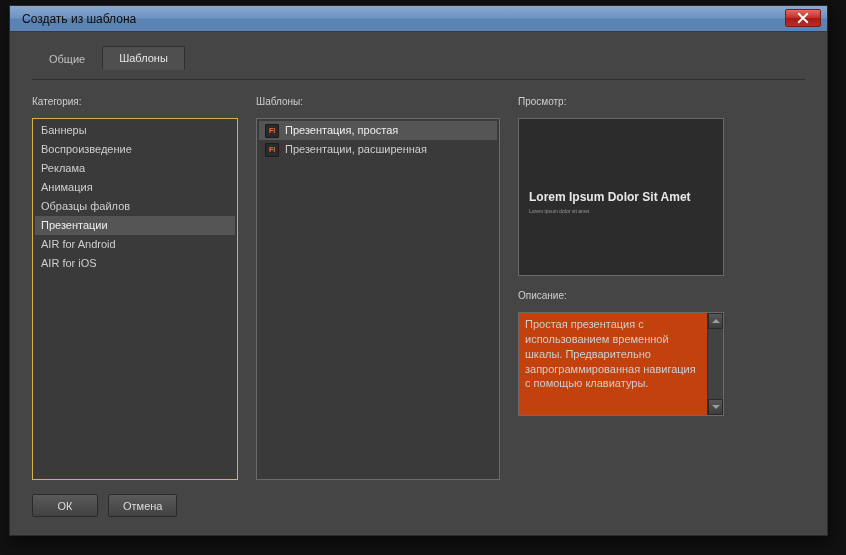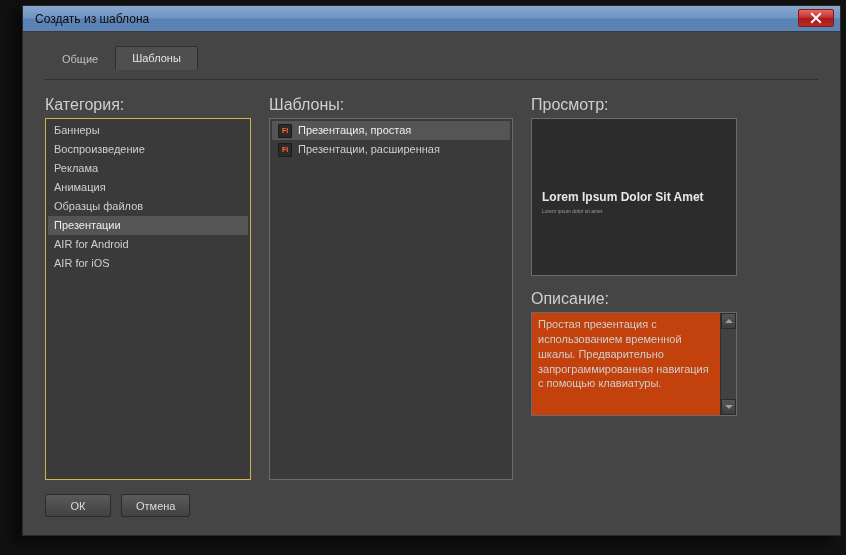--- a/index.html
+++ b/index.html
@@ -1,21 +1,21 @@
 <!DOCTYPE html>
 <html><head>
 <meta charset="utf-8">
 <style>
 * { box-sizing: border-box; margin: 0; padding: 0; font-family: Tahoma, Verdana, sans-serif; }
 body { background: #111; width: 846px; height: 555px; overflow: hidden; }
 
 .shadow { position: absolute; top: 8px; left: 10px; width: 822px; height: 536px; background: rgba(0,0,0,0.4); filter: blur(6px); }
 
 .window {
-  position: absolute; top: 5px; left: 22px; width: 819px; height: 531px;
+  position: absolute; top: 5px; left: 9px; width: 819px; height: 531px;
   background: #454545;
   border: 1px solid #2a2a2a;
   display: flex; flex-direction: column;
 }
 .titlebar {
   height: 26px;
   background: linear-gradient(#8aa8d0, #6e94c2 48%, #5a82b4 52%, #5b83b6);
   border-bottom: 1px solid #3a3a3a;
   display: flex; align-items: center; padding: 0 4px 0 12px;
   position: relative;
@@ -42,21 +42,21 @@
   border: 1px solid #2f2f2f; border-bottom: 1px solid #4f4f4f;
   border-top-left-radius: 2px; border-top-right-radius: 2px;
   position: relative; z-index: 2;
 }
 .tab-underline {
   height: 1px; background: #2f2f2f; margin-top: -1px; margin-bottom: 16px;
   position: relative; z-index: 1;
 }
 
 .columns { display: flex; gap: 18px; flex: 1; }
-.col-label { font-size: 16px; color: #cfcfcf; margin-bottom: 8px; height: 14px; }
+.col-label { font-size: 10px; color: #cfcfcf; margin-bottom: 8px; height: 14px; }
 
 .cat-col { width: 206px; display: flex; flex-direction: column; }
 .tmpl-col { width: 244px; display: flex; flex-direction: column; }
 .right-col { flex: 1; display: flex; flex-direction: column; }
 
 .listbox {
   flex: 1;
   background: #3a3a3a;
   border: 1px solid #6a6a6a;
   padding: 2px;

